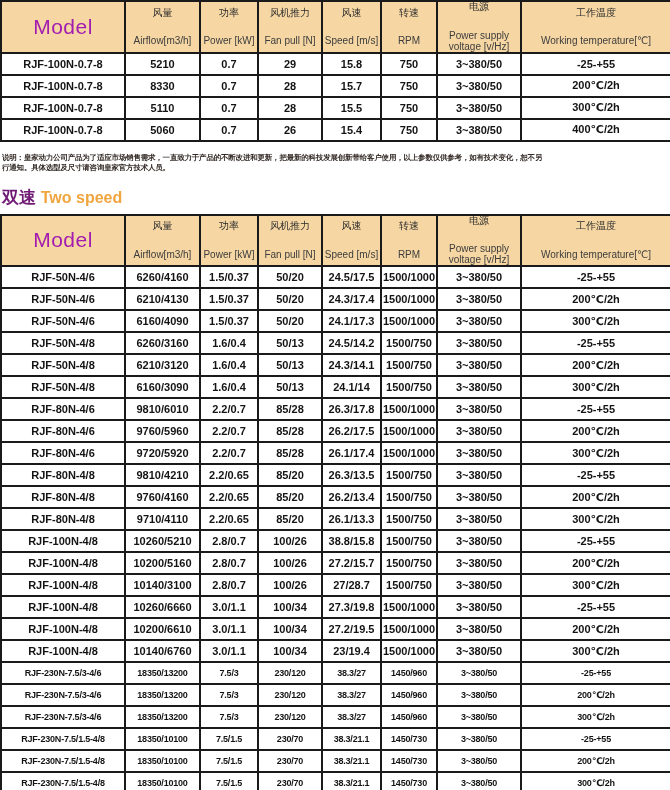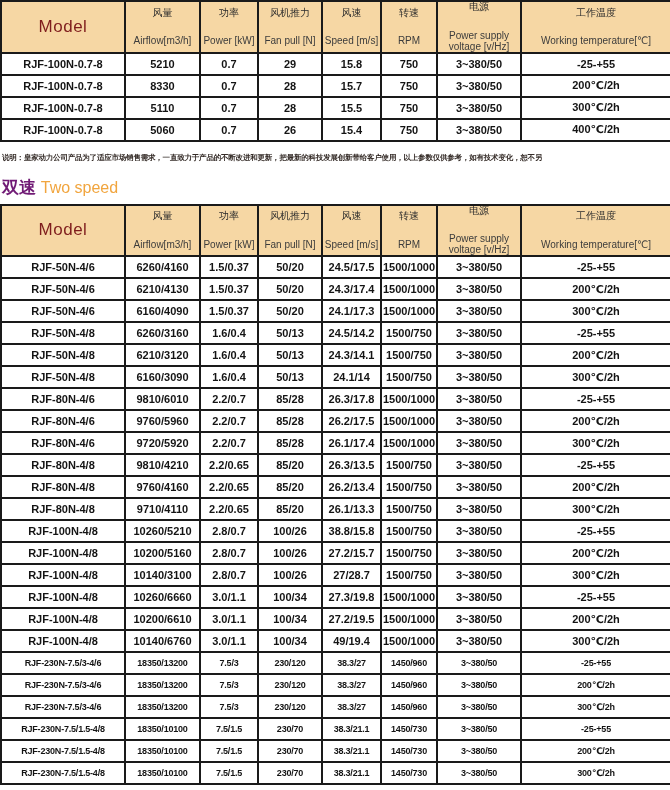--- a/index.html
+++ b/index.html
@@ -23,21 +23,21 @@
   }
   table.spec th{
     background:#f6d7a4;
     font-weight:normal;
     white-space:normal;
     line-height:1.05;
   }
   #table1 th{height:36px;}
   #table2 th{height:42px;}
   .th-zh{display:block;font-size:10px;color:#2b2b2b;}
-  .th-model{font-size:17px;letter-spacing:.5px;color:#7f1d1d;}
+  .th-model{font-size:21px;letter-spacing:.5px;color:#a21caf;}
   .th-en{display:block;font-size:10px;color:#3c3c3c;margin-top:17px;line-height:1.1;}
   table.spec td{
     height:20px;
     font-size:11px;
     font-weight:bold;
     color:#141414;
   }
   tr.condensed td{
     font-size:9px;
     letter-spacing:-0.2px;
@@ -51,21 +51,21 @@
     color:#352c28;
     letter-spacing:-0.2px;
     font-family:Liberation Mono, monospace;
   }
   .section-title{
     margin:13px 0 5px 2px;
     font-size:17px;
     font-weight:bold;
   }
   .section-title .zh{color:#701a75;}
-  .section-title .en{color:#f1a53e;font-weight:normal;font-size:16px;}
+  .section-title .en{color:#f1a53e;font-weight:bold;font-size:16px;}
   .footer-heading{
     margin:14px 0 0 2px;
     font-size:14.5px;
     font-weight:bold;
     color:#141414;
     letter-spacing:.5px;
   }
 </style>
 </head>
 <body>
@@ -157,20 +157,21 @@
           <td>15.4</td>
           <td>750</td>
           <td>3~380/50</td>
           <td>400℃/2h</td>
         </tr>
       </tbody>
     </table>
 
   <div class="note">
     <div>说明：皇家动力公司产品为了适应市场销售需求，一直致力于产品的不断改进和更新，把最新的科技发展创新带给客户使用，以上参数仅供参考，如有技术变化，恕不另</div>
+    <div>行通知。具体选型及尺寸请咨询皇家官方技术人员。</div>
   </div>
 
   <div class="section-title">
     <span class="zh">双速</span>
     <span class="en">Two speed</span>
   </div>
 
   <table class="spec" id="table2">
       <colgroup>
         <col style="width: 124px;">
@@ -386,21 +387,21 @@
           <td>27.2/19.5</td>
           <td>1500/1000</td>
           <td>3~380/50</td>
           <td>200℃/2h</td>
         </tr>
         <tr>
           <td>RJF-100N-4/8</td>
           <td>10140/6760</td>
           <td>3.0/1.1</td>
           <td>100/34</td>
-          <td>49/19.4</td>
+          <td>23/19.4</td>
           <td>1500/1000</td>
           <td>3~380/50</td>
           <td>300℃/2h</td>
         </tr>
         <tr class="condensed">
           <td>RJF-230N-7.5/3-4/6</td>
           <td>18350/13200</td>
           <td>7.5/3</td>
           <td>230/120</td>
           <td>38.3/27</td>

